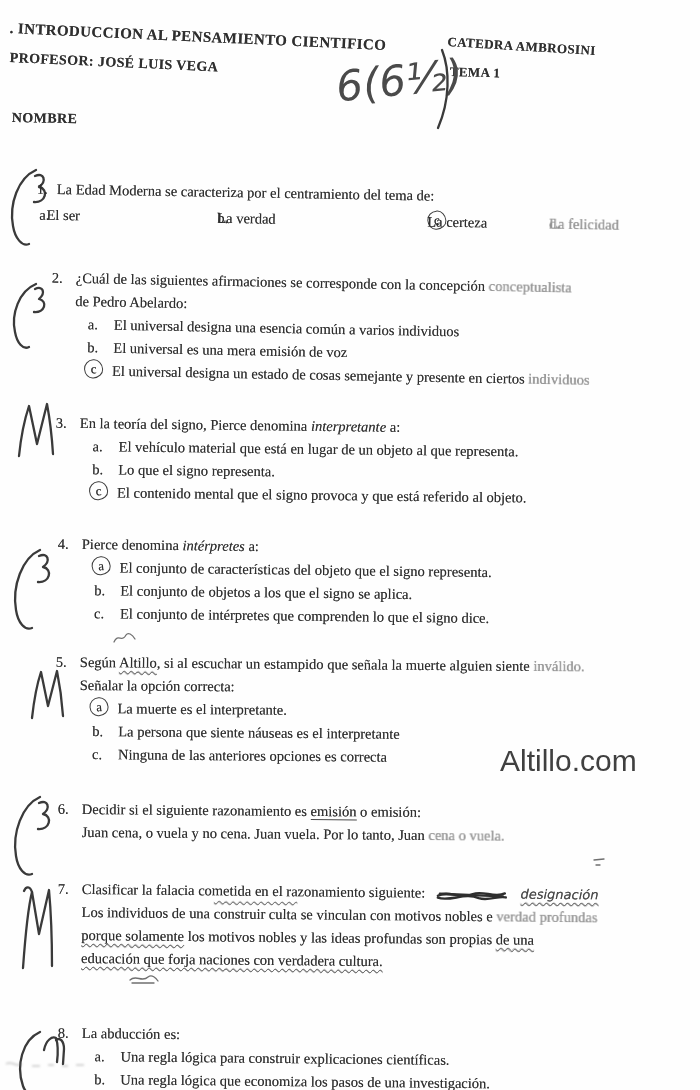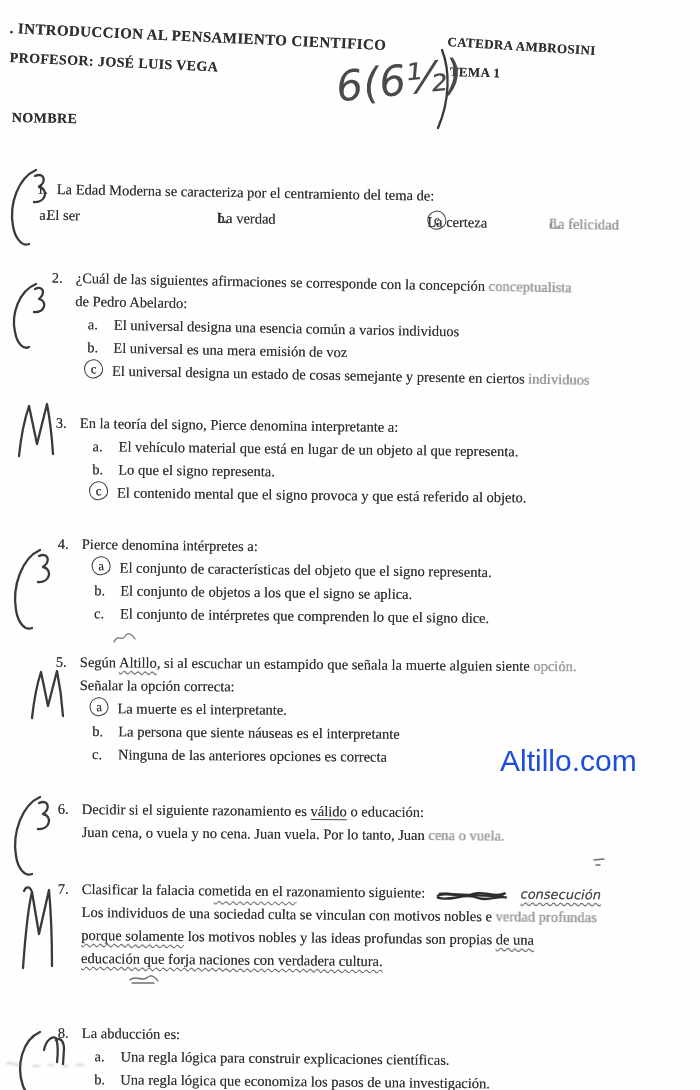--- a/index.html
+++ b/index.html
@@ -15,32 +15,32 @@
   .q{position:absolute;font-size:14.5px;line-height:23px;}
   .qnum{position:absolute;width:24px;}
   .opt{display:flex;}
   .letter{flex:none;width:26px;}
   .circ{
     flex:none;display:inline-block;width:17px;height:17px;line-height:17px;
     text-align:center;border:1.4px solid #3c3c3c;
     border-radius:52% 48% 55% 45%/50% 55% 45% 52%;
     margin-right:9px;font-size:13px;transform:rotate(-5deg);
   }
-  .ital{}
+  .ital{font-style:italic;}
   .faded{color:#9a9a9a;filter:blur(.5px);}
   .u-solid{border-bottom:1.2px solid #4a4a4a;}
   .u-wavy{text-decoration:underline;text-decoration-style:wavy;text-decoration-color:#6b6b6b;text-decoration-thickness:1px;text-underline-offset:3px;}
   .o-wavy{text-decoration:overline;text-decoration-style:wavy;text-decoration-color:#777;text-decoration-thickness:1px;}
   .mark{position:absolute;}
   .mark path{fill:none;stroke:#3a3a3a;stroke-width:2.3;stroke-linecap:round;stroke-linejoin:round;}
   .pencil path{stroke:#6f6f6f;stroke-width:1.3;}
   .hand{font-family:"DejaVu Sans",sans-serif;font-style:italic;color:#4a4a4a;}
   .watermark{
     position:absolute;left:500px;top:744px;
-    font-family:"Liberation Sans",sans-serif;font-size:30px;color:#1d4ed8;
+    font-family:"Liberation Sans",sans-serif;font-size:30px;color:#404040;
   }
   .smudge{position:absolute;filter:blur(1.2px);opacity:.3;}
   .q1row{position:relative;height:24px;margin-top:3px;}
   .q1row span{position:absolute;white-space:nowrap;}
 </style>
 </head>
 <body>
 
 <div id="page">
 
@@ -146,21 +146,21 @@
   </div>
 
   <svg class="mark pencil" style="left:112px;top:630px;" width="26" height="16" viewBox="0 0 26 16">
     <path d="M2 12 C6 3 10 13 14 5 C16 2 20 4 23 9"></path>
   </svg>
   <svg class="mark" style="left:28px;top:666px;" width="42" height="56" viewBox="0 0 42 56">
     <path d="M4 52 C6 34 9 18 13 6 L20 40 L29 5 C32 20 34 36 35 50"></path>
   </svg>
   <div class="q scantext" style="left:80px;top:651px;transform:rotate(.5deg);transform-origin:left top;">
     <span class="qnum" style="left:-24px;">5.</span>
-    <div class="ln"><span>Según </span><span class="u-wavy">Altillo</span><span>, si al escuchar un estampido que señala la muerte alguien siente </span><span class="faded">opción.</span></div>
+    <div class="ln"><span>Según </span><span class="u-wavy">Altillo</span><span>, si al escuchar un estampido que señala la muerte alguien siente </span><span class="faded">inválido.</span></div>
     <div class="ln">Señalar la opción correcta:</div>
     <div class="opt ln" style="margin-left:10px;">
       <span class="circ">a</span>
         <span>La muerte es el interpretante.</span>
     </div>
     <div class="opt ln" style="margin-left:13px;">
       <span class="letter">b.</span>
         <span>La persona que siente náuseas es el interpretante</span>
     </div>
     <div class="opt ln" style="margin-left:13px;">
@@ -168,42 +168,42 @@
         <span>Ninguna de las anteriores opciones es correcta</span>
     </div>
   </div>
 
   <svg class="mark" style="left:10px;top:792px;" width="44" height="88" viewBox="0 0 44 88">
     <path d="M30 5 C12 13 2 41 6 64 C8 77 15 85 22 82"></path>
     <path d="M29 11 C38 7 41 16 33 22 C43 24 40 38 28 37"></path>
   </svg>
   <div class="q scantext" style="left:82px;top:798px;transform:rotate(.5deg);transform-origin:left top;">
     <span class="qnum" style="left:-24px;">6.</span>
-    <div class="ln"><span>Decidir si el siguiente razonamiento es </span><span class="u-solid">válido</span><span> o educación:</span></div>
+    <div class="ln"><span>Decidir si el siguiente razonamiento es </span><span class="u-solid">emisión</span><span> o emisión:</span></div>
     <div class="ln"><span>Juan cena, o vuela y no cena. Juan vuela. Por lo tanto, Juan </span><span class="faded">cena o vuela.</span></div>
   </div>
 
   <svg class="mark" style="left:18px;top:884px;" width="40" height="88" viewBox="0 0 40 88">
     <path d="M5 84 C7 56 9 28 14 8 L21 50 L31 6 C33 28 34 56 34 82"></path>
     <path d="M14 8 C12 2 8 2 6 7"></path>
   </svg>
   <div class="q scantext" style="left:82px;top:878px;transform:rotate(.6deg);transform-origin:left top;">
     <span class="qnum" style="left:-24px;">7.</span>
     <div class="ln">
       <span>Clasificar la falacia cometida en el razonamiento siguiente:</span>
       <svg width="74" height="16" viewBox="0 0 74 16" style="vertical-align:middle;margin-left:6px;">
         <g fill="none" stroke="#2e2e2e" stroke-width="2.4" stroke-linecap="round">
           <path d="M3 9 C14 3 26 13 38 7 C48 3 60 11 70 6"></path>
           <path d="M3 11 C16 15 30 5 44 11 C54 14 64 8 71 10"></path>
           <path d="M5 7 L68 9"></path>
         </g>
       </svg>
-      <span class="hand u-wavy" style="font-size:13px;margin-left:8px;">consecución</span>
-    </div>
-    <div class="ln"><span>Los individuos de una </span><span class="o-wavy">sociedad culta</span><span> se vinculan con motivos nobles e </span><span class="faded">verdad profundas</span></div>
+      <span class="hand u-wavy" style="font-size:13px;margin-left:8px;">designación</span>
+    </div>
+    <div class="ln"><span>Los individuos de una </span><span class="o-wavy">construir culta</span><span> se vinculan con motivos nobles e </span><span class="faded">verdad profundas</span></div>
     <div class="ln"><span class="u-wavy">porque solamente</span><span> los motivos nobles y las ideas profundas son propias </span><span class="u-wavy">de una</span></div>
     <div class="ln"><span class="u-wavy">educación que forja naciones con verdadera cultura.</span></div>
   </div>
   <svg class="mark pencil" style="left:128px;top:972px;" width="32" height="14" viewBox="0 0 32 14">
     <path d="M2 8 C8 2 14 11 20 5 C24 2 28 6 30 9"></path>
     <path d="M4 11 L26 11"></path>
   </svg>
   <svg class="mark pencil" style="left:592px;top:856px;" width="16" height="12" viewBox="0 0 16 12">
     <path d="M2 4 L12 3"></path>
       <path d="M4 9 L8 9"></path>

